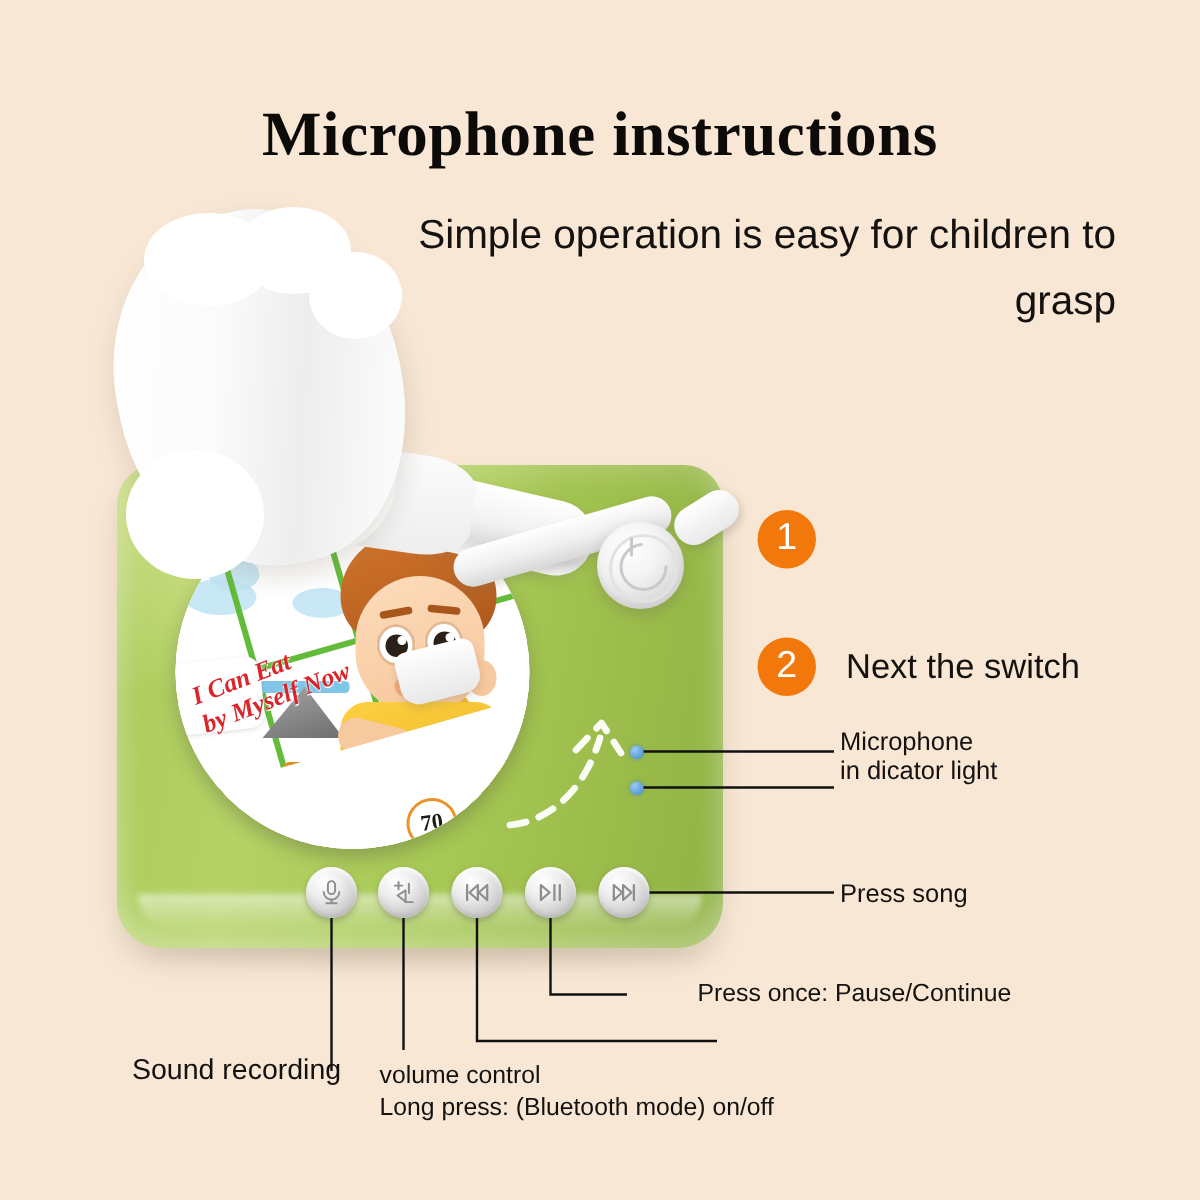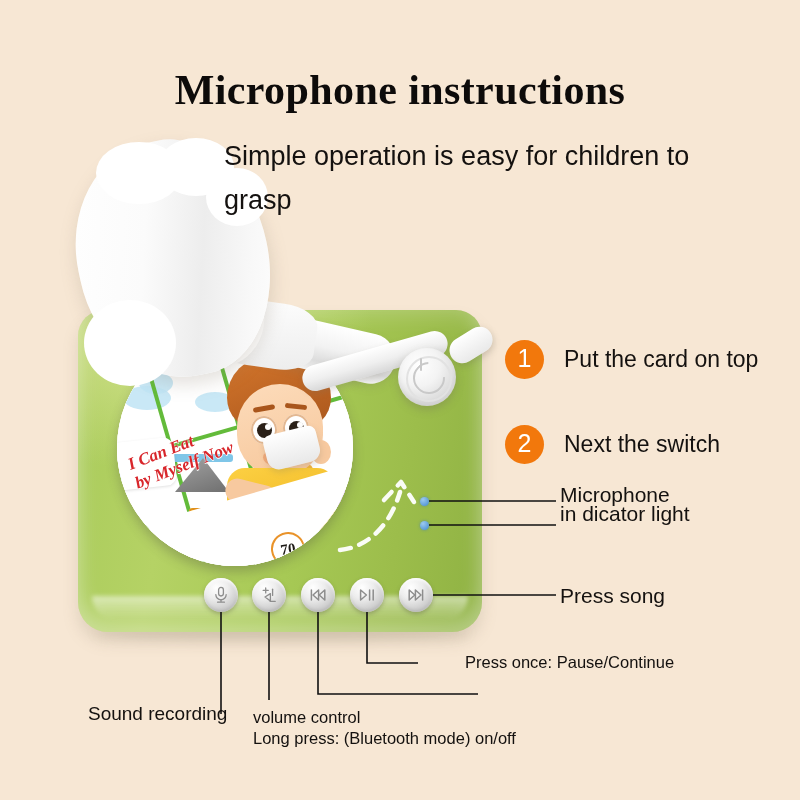--- a/index.html
+++ b/index.html
@@ -11,40 +11,40 @@
   }
   #stage{position:absolute;left:0;top:0;width:800px;height:800px;}
 
   
   .title{
     position:absolute;left:0;top:66px;width:800px;text-align:center;
     font-family:"Liberation Serif", serif;
     font-weight:bold;font-size:42px;color:#0d0b0a;letter-spacing:.4px;
   }
   .subtitle{
-    position:absolute;right:56px;top:134px;width:520px;text-align:left;
+    position:absolute;right:56px;top:134px;width:520px;text-align:right;
     font-size:27px;line-height:44px;color:#14110f;
   }
 
   
   .step{position:absolute;display:flex;align-items:center;gap:20px;}
   .step-badge{
     width:39px;height:39px;border-radius:50%;
     background:#f2780c;color:#fff;
     display:flex;align-items:center;justify-content:center;
     font-size:25px;line-height:1;font-weight:400;
     font-family:"Liberation Sans", sans-serif;
     padding-bottom:2px;box-sizing:border-box;
   }
   .step-text{font-size:23px;color:#14110f;white-space:nowrap;}
   #step1{left:505px;top:340px;}
   #step2{left:505px;top:425px;}
 
   
-  .callout{position:absolute;font-size:21px;line-height:19px;color:#14110f;white-space:pre-line;}
+  .callout{position:absolute;font-size:17px;line-height:19px;color:#14110f;white-space:pre-line;}
   #lbl-mic{left:560px;top:485px;}
   #lbl-power{left:560px;top:532px;}
   #lbl-next{left:560px;top:586px;}
   #lbl-press{left:422px;top:653px;font-size:16.5px;margin-left:43px;}
   #lbl-sound{left:88px;top:704px;font-family:Liberation Sans, sans-serif;font-size:19px;}
   #lbl-volume{left:253px;top:707px;font-size:16.5px;line-height:21px;}
 
   
   #lines{position:absolute;left:0;top:0;width:800px;height:800px;pointer-events:none;}
 
@@ -392,21 +392,20 @@
       <line x1="221" y1="612" x2="221" y2="714"></line>
     </g>
   </svg>
 
   <div class="title">Microphone instructions</div>
   <div class="subtitle">Simple operation is easy for
 children to grasp</div>
 
   <div class="step" id="step1">
     <div class="step-badge">1</div>
-    <div class="step-text">Put the card on top</div>
   </div>
   <div class="step" id="step2">
     <div class="step-badge">2</div>
     <div class="step-text">Next the switch</div>
   </div>
 
   <div class="callout" id="lbl-mic">Microphone
 in dicator light</div>
   <div class="callout" id="lbl-next">Press song</div>
   <div class="callout" id="lbl-press">Press once: Pause/Continue</div>

